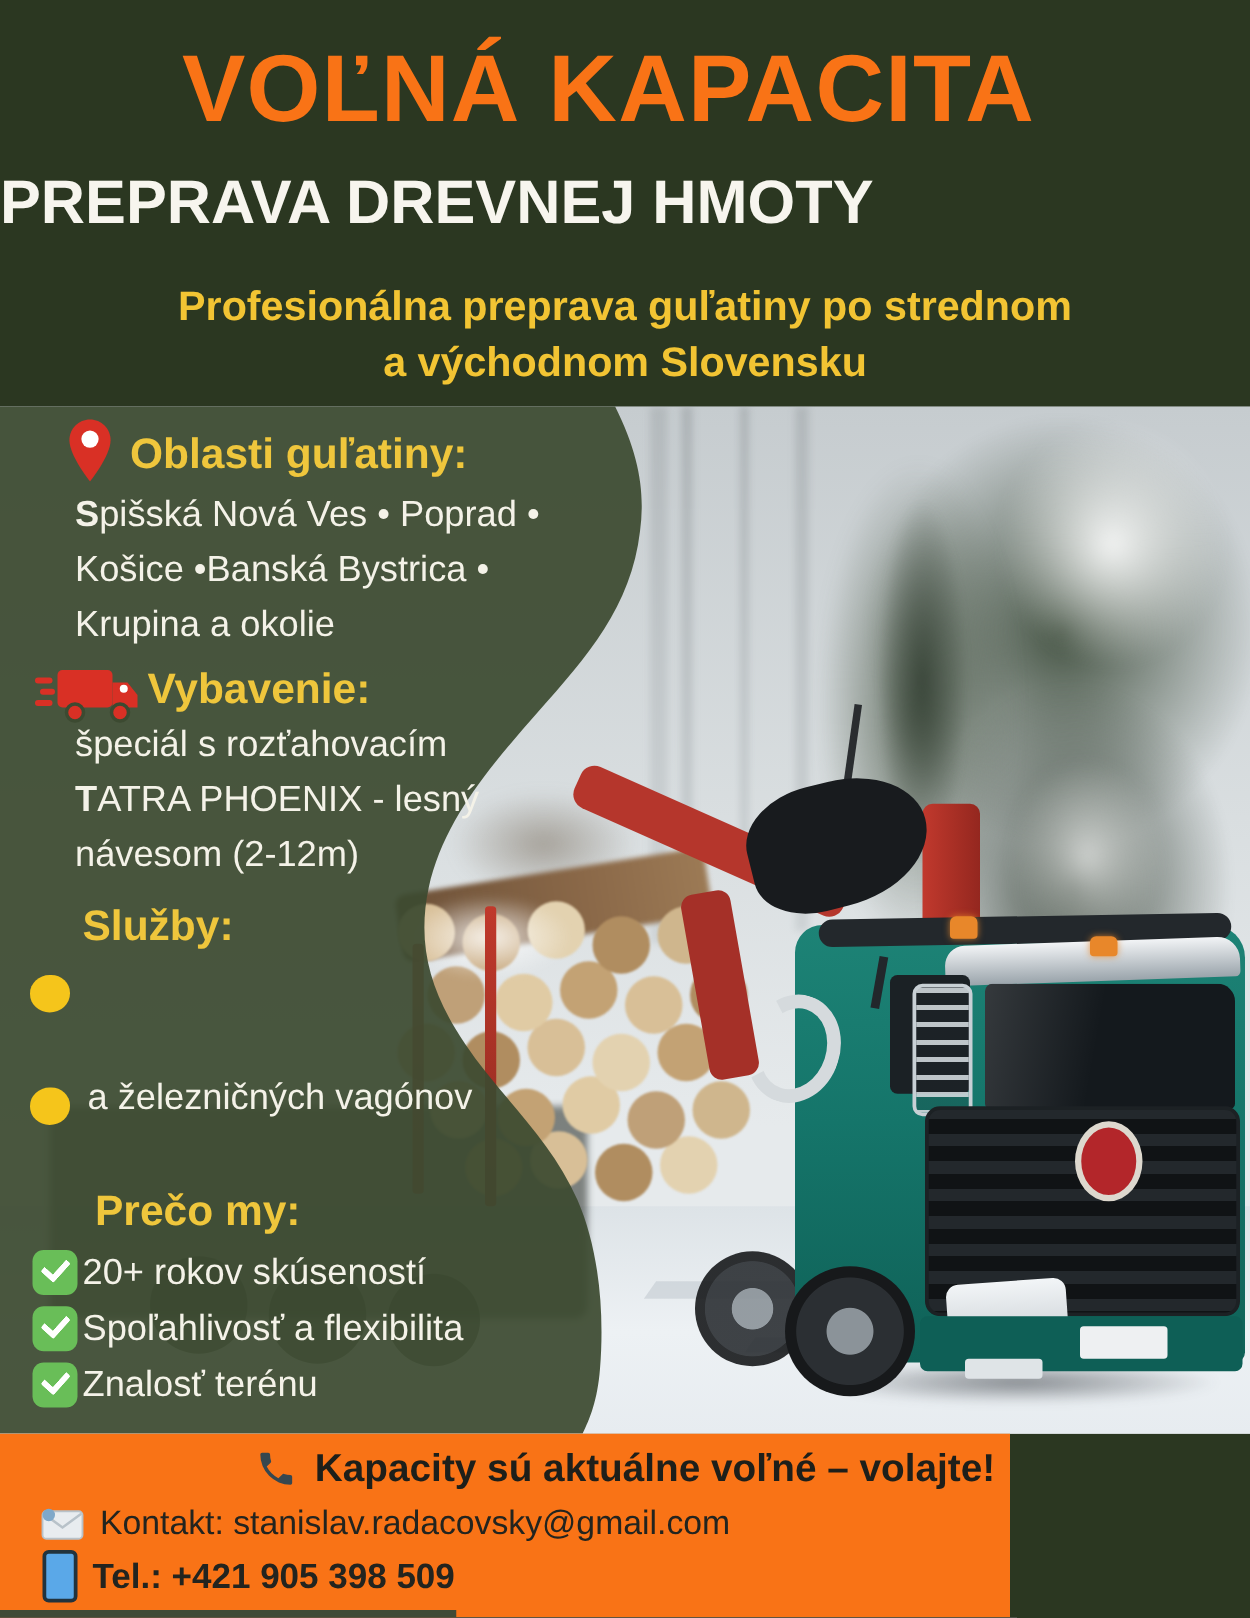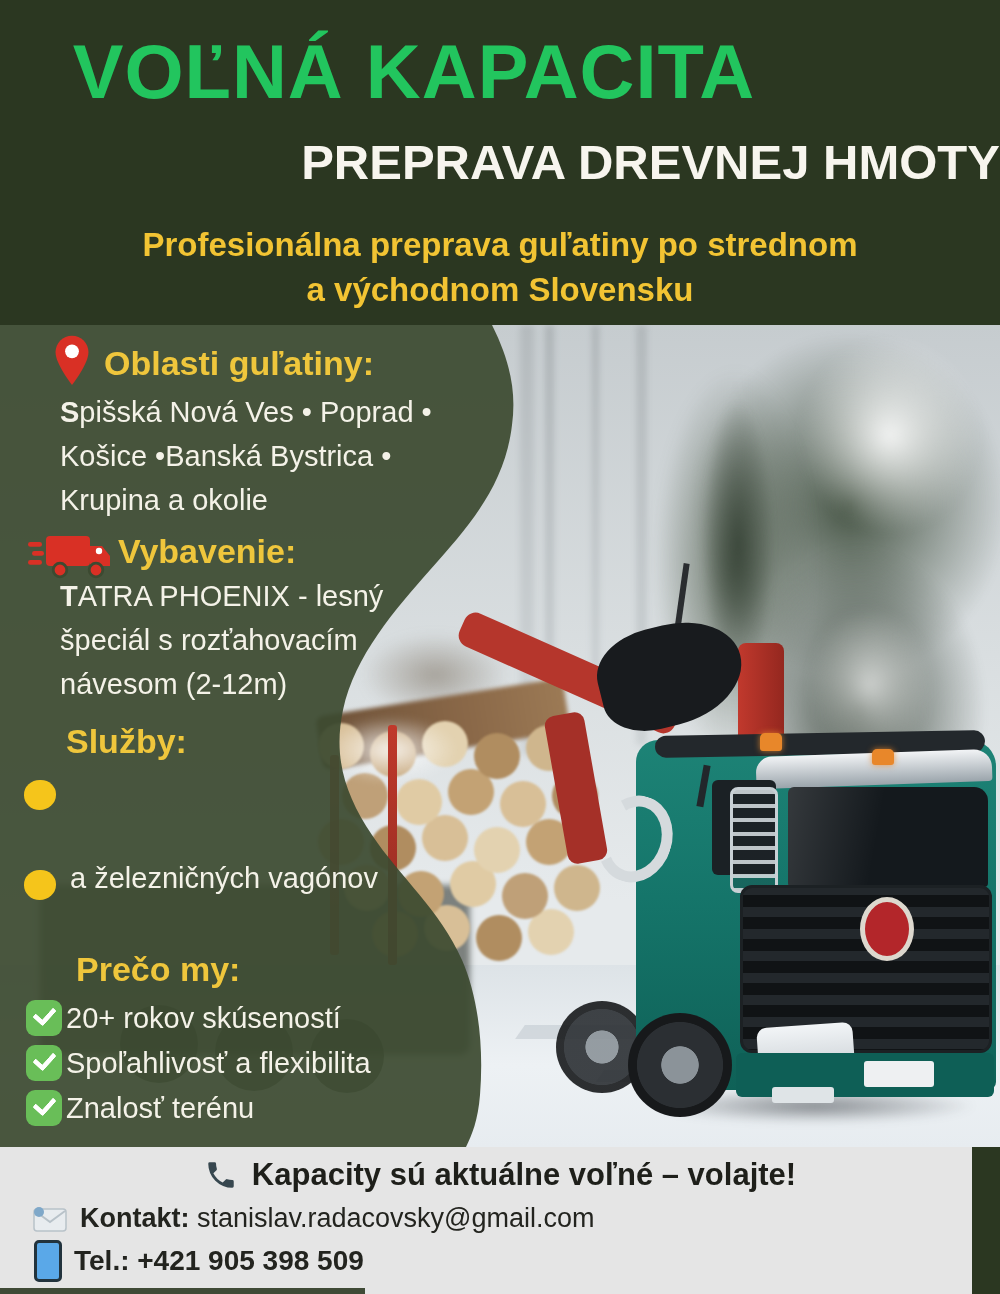--- a/index.html
+++ b/index.html
@@ -1,23 +1,23 @@
 <!DOCTYPE html>
 <html><head>
 <meta charset="utf-8">
 <style>
   html,body{margin:0;padding:0;background:#666;}
   .page{position:relative;width:1000px;height:1294px;overflow:hidden;
         font-family:"Liberation Sans", sans-serif;background:#2b3721;}
 
   
   .hero{position:absolute;top:0;left:0;width:1000px;height:325px;background:#2b3721;z-index:3;}
-  .title{position:absolute;top:28px;left:0;width:828px;text-align:center;
-         font-size:76px;font-weight:700;letter-spacing:1px;color:#22c55e;}
-  .subtitle{position:absolute;top:134px;left:0;width:1000px;text-align:right;
+  .title{position:absolute;top:28px;left:0;width:828px;text-align:right;
+         font-size:76px;font-weight:700;letter-spacing:1px;color:#f97316;}
+  .subtitle{position:absolute;top:134px;left:0;width:1000px;text-align:left;
             font-size:49px;font-weight:700;color:#F7F5EE;letter-spacing:0;}
   .tagline{position:absolute;top:222px;left:0;width:1000px;text-align:center;
            font-size:33px;font-weight:700;color:#F2C433;line-height:45px;}
 
   
   .photo{position:absolute;top:325px;left:0;width:1000px;height:822px;overflow:hidden;
          background:linear-gradient(180deg,#c6cccf 0%,#d9dee0 40%,#e6eaec 70%);z-index:1;}
   .blur3{filter:blur(3px);} .blur6{filter:blur(6px);}
   .forest1{position:absolute;right:-70px;top:-60px;width:440px;height:480px;
            background:radial-gradient(closest-side,rgba(62,77,60,.95),rgba(62,77,60,0) 72%);}
@@ -111,27 +111,27 @@
   .body-text{font-size:29px;color:#F4F2E8;line-height:44px;}
   .lead{font-weight:700;}
   .pin-icon{position:absolute;left:52px;top:334px;z-index:10;}
   .truckicon{position:absolute;left:26px;top:530px;z-index:10;}
   .bullet{position:absolute;width:32px;height:30px;border-radius:50% 48% 52% 50%;background:#F5C51B;z-index:10;}
   .checkbox{position:absolute;width:36px;height:36px;border-radius:9px;background:#69BE58;z-index:10;}
   .checkbox::after{content:"";position:absolute;left:8px;top:7px;width:16px;height:9px;
         border-left:5px solid #fff;border-bottom:5px solid #fff;transform:rotate(-48deg);border-radius:2px;}
 
   
-  .footer{position:absolute;left:0;top:1147px;width:972px;height:147px;background:#e5e5e5;z-index:6;}
+  .footer{position:absolute;left:0;top:1147px;width:808px;height:147px;background:#f97316;z-index:6;}
   .footer-headline{position:absolute;top:10px;left:0;width:1000px;display:flex;justify-content:center;
         align-items:center;gap:14px;font-size:31px;font-weight:700;color:#1E1F1A;}
   .footer-row{position:absolute;display:flex;align-items:center;gap:12px;font-size:27px;color:#23241F;}
   .row-contact{left:32px;top:56px;}
   .row-phone{left:34px;top:93px;font-weight:700;font-size:28px;align-items:center;}
-  .flabel{font-weight:700;}
+  .flabel{font-weight:400;}
   .phone-device{width:22px;height:36px;background:#5AA8E8;border:3px solid #22333D;border-radius:5px;}
   .bottom-strip{position:absolute;left:0;top:1288px;width:365px;height:6px;background:#3F4A36;z-index:7;}
 </style>
 </head>
 <body>
 
 <div class="page">
 
   <div class="photo">
     <div class="forest1 blur3"></div>
@@ -221,22 +221,22 @@
     <rect x="3" y="10.5" width="6" height="2.4" rx="1.2" fill="#D93025"></rect>
     <rect x="1" y="15" width="7" height="2.4" rx="1.2" fill="#D93025"></rect>
     <rect x="10" y="3" width="22" height="15" rx="2" fill="#D93025"></rect>
     <path d="M32 8h6l4 5v5h-10z" fill="#D93025"></path>
     <circle cx="17" cy="20" r="3.4" fill="#D93025" stroke="#3C4A31" stroke-width="1.4"></circle>
     <circle cx="35" cy="20" r="3.4" fill="#D93025" stroke="#3C4A31" stroke-width="1.4"></circle>
     <circle cx="36.5" cy="10.5" r="1.6" fill="#fff"></circle>
   </svg>
   <div class="sec sec-heading" style="left:118px;top:532px;">Vybavenie:</div>
   <div class="sec body-text" style="left:60px;top:574px;">
+    <div>špeciál s rozťahovacím</div>
     <div><span class="lead">T</span><span>ATRA PHOENIX - lesný</span></div>
-    <div>špeciál s rozťahovacím</div>
     <div>návesom (2-12m)</div>
   </div>
 
   <div class="sec sec-heading" style="left:66px;top:722px;">Služby:</div>
   <div class="bullet" style="left:24px;top:780px;"></div>
   <div class="bullet" style="left:24px;top:870px;"></div>
   <div class="sec body-text" style="left:64px;top:856px;">
     <div style="padding-left:6px;">a železničných vagónov</div>
   </div>
 

